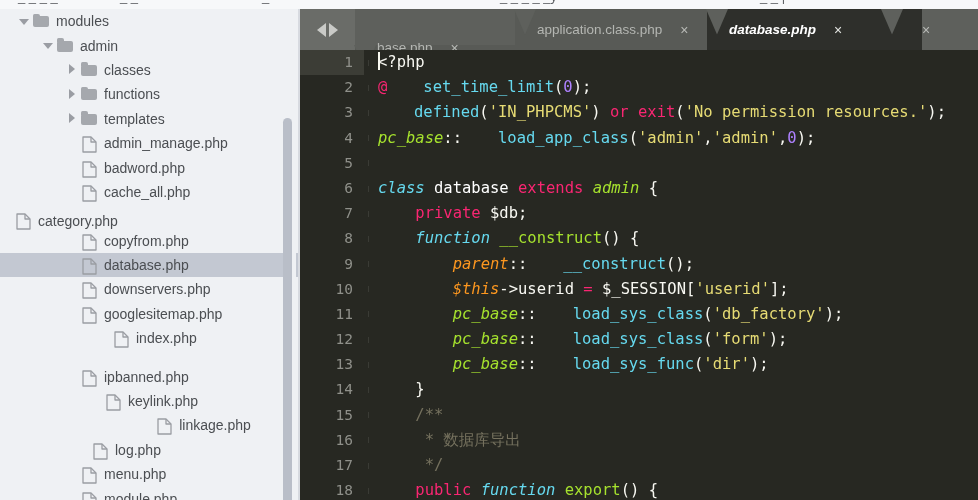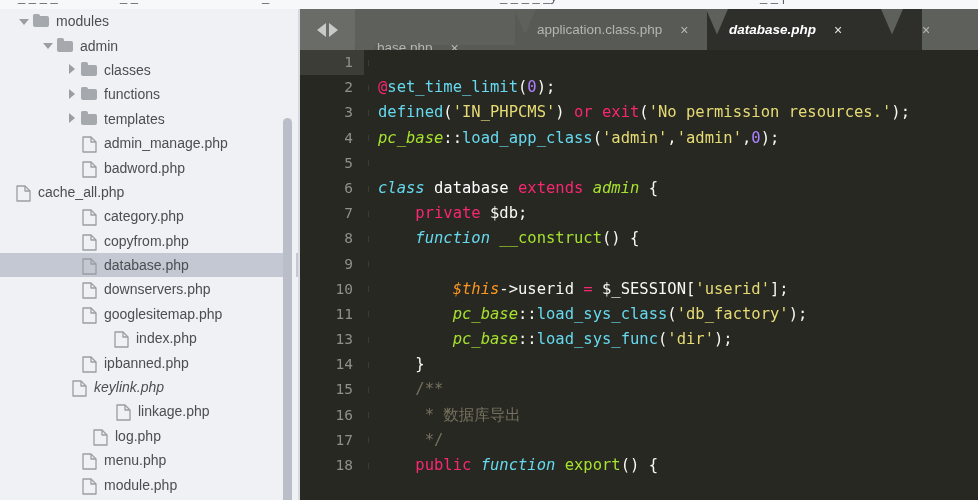--- a/index.html
+++ b/index.html
@@ -152,21 +152,21 @@
   }
   .gsep { width: 14px; flex: 0 0 14px; position: relative; }
   .gsep::before { content:""; position:absolute; left:4px; top:-3px; bottom:-3px; width:1px; background:#3a3b35; }
   .ctext { flex: 1; color: #f8f8f2; position: relative; }
   .caret {
     display: inline-block; width: 1.5px; height: 18px; background: #f8f8f0;
     vertical-align: -3px; margin-right: -1.5px;
   }
 
   .t-tag  { color: #f8f8f2; }
-  .t-fn   { color: #66d9ef; }
+  .t-fn   { color: #66d9ef; margin-left: 36px; }
   .t-fn2  { color: #a6e22e; }
   .t-kw   { color: #f92672; }
   .t-kwi  { color: #66d9ef; font-style: italic; }
   .t-str  { color: #e6db74; }
   .t-num  { color: #ae81ff; }
   .t-var  { color: #f8f8f2; }
   .t-self { color: #fd971f; font-style: italic; }
   .t-cls  { color: #a6e22e; font-style: italic; }
   .t-cls2 { color: #ffffff; }
   .t-com  { color: #75715e; }
@@ -229,31 +229,31 @@
         <div class="row" style="padding-left: 66px;">
           <span class="arrow"></span>
           <span class="ico file">
             <svg width="15" height="17" viewBox="0 0 15 17">
               <path d="M1 1h8l5 5v10H1z" fill="none" stroke="#9a9da3" stroke-width="1.3" stroke-linejoin="round"></path>
               <path d="M9 1v5h5" fill="none" stroke="#9a9da3" stroke-width="1.3" stroke-linejoin="round"></path>
             </svg>
           </span>
           <span class="label">badword.php</span>
         </div>
-        <div class="row" style="">
+        <div class="row" style="padding-left: 66px;">
           <span class="arrow"></span>
           <span class="ico file">
             <svg width="15" height="17" viewBox="0 0 15 17">
               <path d="M1 1h8l5 5v10H1z" fill="none" stroke="#9a9da3" stroke-width="1.3" stroke-linejoin="round"></path>
               <path d="M9 1v5h5" fill="none" stroke="#9a9da3" stroke-width="1.3" stroke-linejoin="round"></path>
             </svg>
           </span>
           <span class="label">cache_all.php</span>
         </div>
-        <div class="row" style="padding-left: 66px;">
+        <div class="row" style=" align-items: flex-end;">
           <span class="arrow"></span>
           <span class="ico file">
             <svg width="15" height="17" viewBox="0 0 15 17">
               <path d="M1 1h8l5 5v10H1z" fill="none" stroke="#9a9da3" stroke-width="1.3" stroke-linejoin="round"></path>
               <path d="M9 1v5h5" fill="none" stroke="#9a9da3" stroke-width="1.3" stroke-linejoin="round"></path>
             </svg>
           </span>
           <span class="label">category.php</span>
         </div>
         <div class="row" style="padding-left: 66px;">
@@ -299,41 +299,41 @@
         <div class="row" style="padding-left: 66px; margin-left: 32px;">
           <span class="arrow"></span>
           <span class="ico file">
             <svg width="15" height="17" viewBox="0 0 15 17">
               <path d="M1 1h8l5 5v10H1z" fill="none" stroke="#9a9da3" stroke-width="1.3" stroke-linejoin="round"></path>
               <path d="M9 1v5h5" fill="none" stroke="#9a9da3" stroke-width="1.3" stroke-linejoin="round"></path>
             </svg>
           </span>
           <span class="label">index.php</span>
         </div>
-        <div class="row" style="padding-left: 66px;">
+        <div class="row" style="padding-left: 66px; margin-top: 14px;">
           <span class="arrow"></span>
           <span class="ico file">
             <svg width="15" height="17" viewBox="0 0 15 17">
               <path d="M1 1h8l5 5v10H1z" fill="none" stroke="#9a9da3" stroke-width="1.3" stroke-linejoin="round"></path>
               <path d="M9 1v5h5" fill="none" stroke="#9a9da3" stroke-width="1.3" stroke-linejoin="round"></path>
             </svg>
           </span>
           <span class="label">ipbanned.php</span>
         </div>
-        <div class="row" style="padding-left: 56px; font-style: italic;">
+        <div class="row" style="padding-left: 90px;">
           <span class="arrow"></span>
           <span class="ico file">
             <svg width="15" height="17" viewBox="0 0 15 17">
               <path d="M1 1h8l5 5v10H1z" fill="none" stroke="#9a9da3" stroke-width="1.3" stroke-linejoin="round"></path>
               <path d="M9 1v5h5" fill="none" stroke="#9a9da3" stroke-width="1.3" stroke-linejoin="round"></path>
             </svg>
           </span>
           <span class="label">keylink.php</span>
         </div>
-        <div class="row" style="padding-left: 100px;">
+        <div class="row" style="padding-left: 100px; justify-content: center;">
           <span class="arrow"></span>
           <span class="ico file">
             <svg width="15" height="17" viewBox="0 0 15 17">
               <path d="M1 1h8l5 5v10H1z" fill="none" stroke="#9a9da3" stroke-width="1.3" stroke-linejoin="round"></path>
               <path d="M9 1v5h5" fill="none" stroke="#9a9da3" stroke-width="1.3" stroke-linejoin="round"></path>
             </svg>
           </span>
           <span class="label">linkage.php</span>
         </div>
         <div class="row" style="padding-left: 77px;">
@@ -394,31 +394,32 @@
             <span class="tclose">×</span>
           </div>
           <div class="tab partial" style="width: 40px;">
             <span class="tname"></span>
             <span class="tclose">×</span>
           </div>
         </div>
     </div>
 
     <div id="code">
-        <div class="cline cur"><span class="gutter">1</span><span class="gsep"></span></div>
+        <div class="cline cur"><span class="gutter">1</span><span class="gsep"></span><span class="ctext"><span class="caret"></span><span class="t-tag">&lt;?php</span></span></div>
         <div class="cline"><span class="gutter">2</span><span class="gsep"></span><span class="ctext"><span class="t-kw">@</span><span class="t-fn">set_time_limit</span><span class="t-punc">(</span><span class="t-num">0</span><span class="t-punc">);</span></span></div>
         <div class="cline"><span class="gutter">3</span><span class="gsep"></span><span class="ctext"><span class="t-fn">defined</span><span class="t-punc">(</span><span class="t-str">'IN_PHPCMS'</span><span class="t-punc">) </span><span class="t-kw">or </span><span class="t-kw">exit</span><span class="t-punc">(</span><span class="t-str">'No permission resources.'</span><span class="t-punc">);</span></span></div>
         <div class="cline"><span class="gutter">4</span><span class="gsep"></span><span class="ctext"><span class="t-cls">pc_base</span><span class="t-punc">::</span><span class="t-fn">load_app_class</span><span class="t-punc">(</span><span class="t-str">'admin'</span><span class="t-punc">,</span><span class="t-str">'admin'</span><span class="t-punc">,</span><span class="t-num">0</span><span class="t-punc">);</span></span></div>
         <div class="cline"><span class="gutter">5</span><span class="gsep"></span><span class="ctext"></span></div>
         <div class="cline"><span class="gutter">6</span><span class="gsep"></span><span class="ctext"><span class="t-kwi">class </span><span class="t-cls2">database</span><span class="t-punc"> </span><span class="t-kw">extends</span><span class="t-punc"> </span><span class="t-cls">admin</span><span class="t-punc"> {</span></span></div>
         <div class="cline"><span class="gutter">7</span><span class="gsep"></span><span class="ctext"><span class="t-punc">    </span><span class="t-kw">private</span><span class="t-var"> $db;</span></span></div>
         <div class="cline"><span class="gutter">8</span><span class="gsep"></span><span class="ctext"><span class="t-punc">    </span><span class="t-kwi">function </span><span class="t-fn2">__construct</span><span class="t-punc">() {</span></span></div>
-        <div class="cline"><span class="gutter">9</span><span class="gsep"></span></div>
+        <div class="cline"><span class="gutter">9</span><span class="gsep"></span><span class="ctext"><span class="t-punc">        </span><span class="t-self">parent</span><span class="t-punc">::</span><span class="t-fn">__construct</span><span class="t-punc">();</span></span></div>
         <div class="cline"><span class="gutter">10</span><span class="gsep"></span><span class="ctext"><span class="t-punc">        </span><span class="t-self">$this</span><span class="t-var">-&gt;userid </span><span class="t-op">=</span><span class="t-var"> $_SESSION[</span><span class="t-str">'userid'</span><span class="t-var">];</span></span></div>
         <div class="cline"><span class="gutter">11</span><span class="gsep"></span><span class="ctext"><span class="t-punc">        </span><span class="t-cls">pc_base</span><span class="t-punc">::</span><span class="t-fn">load_sys_class</span><span class="t-punc">(</span><span class="t-str">'db_factory'</span><span class="t-punc">);</span></span></div>
+        <div class="cline"><span class="gutter">12</span><span class="gsep"></span><span class="ctext"><span class="t-punc">        </span><span class="t-cls">pc_base</span><span class="t-punc">::</span><span class="t-fn">load_sys_class</span><span class="t-punc">(</span><span class="t-str">'form'</span><span class="t-punc">);</span></span></div>
         <div class="cline"><span class="gutter">13</span><span class="gsep"></span><span class="ctext"><span class="t-punc">        </span><span class="t-cls">pc_base</span><span class="t-punc">::</span><span class="t-fn">load_sys_func</span><span class="t-punc">(</span><span class="t-str">'dir'</span><span class="t-punc">);</span></span></div>
         <div class="cline"><span class="gutter">14</span><span class="gsep"></span><span class="ctext"><span class="t-punc">    }</span></span></div>
         <div class="cline"><span class="gutter">15</span><span class="gsep"></span><span class="ctext"><span class="t-punc">    </span><span class="t-com">/**</span></span></div>
         <div class="cline"><span class="gutter">16</span><span class="gsep"></span><span class="ctext"><span class="t-punc">    </span><span class="t-com"> * 数据库导出</span></span></div>
         <div class="cline"><span class="gutter">17</span><span class="gsep"></span><span class="ctext"><span class="t-punc">    </span><span class="t-com"> */</span></span></div>
         <div class="cline"><span class="gutter">18</span><span class="gsep"></span><span class="ctext"><span class="t-punc">    </span><span class="t-kw">public </span><span class="t-kwi">function </span><span class="t-fn2">export</span><span class="t-punc">() {</span></span></div>
       </div>
     <div id="ed-scroll"></div>
   </div>
 

